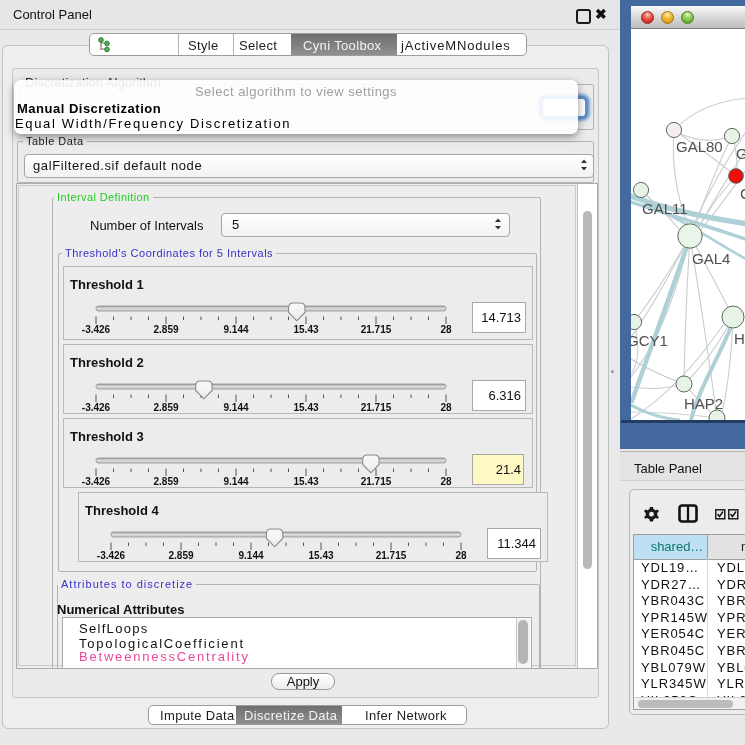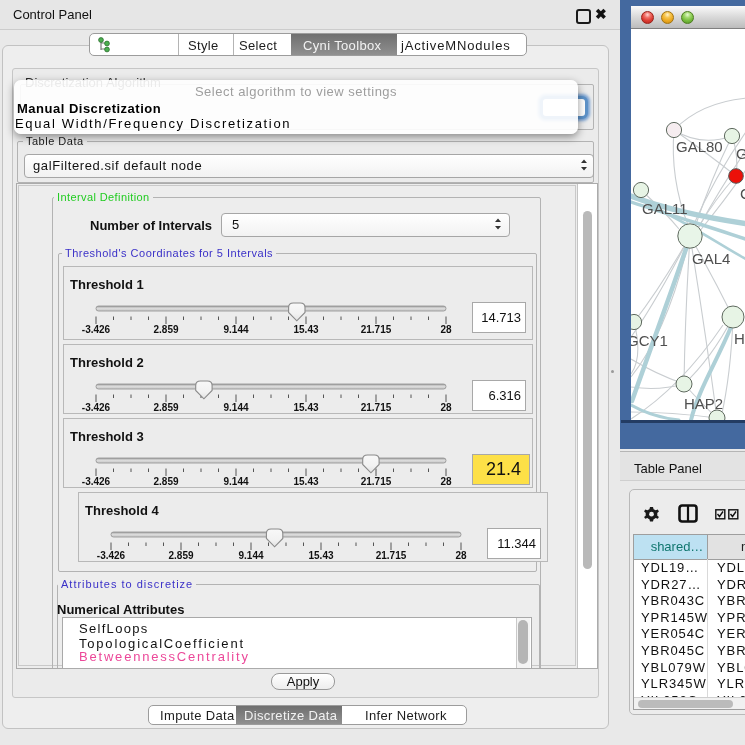--- a/index.html
+++ b/index.html
@@ -57,21 +57,21 @@
     <path d="M2 5 L5 1.5 L8 5 Z M2 9 L5 12.5 L8 9 Z" fill="#333"></path>
   </svg>
 
   <div class="abs" id="scrollpane" style="left:16px;top:183px;width:580px;height:484px;background:#ededed;border:1px solid #ababab;overflow:hidden;">
 
     <div class="abs" style="left:1px;top:1px;width:556px;height:479px;border:1px solid #c9c9c9;"></div>
 
     <div class="abs" style="left:35px;top:13px;width:487px;height:476px;border:1px solid #b3b3b3;border-radius:2px;"></div>
     <div class="gbl" style="left:37px;top:7px;background:#ededed;color:#21cc21;letter-spacing:0.4px;">Interval Definition</div>
 
-    <div class="abs" style="left:67px;top:34px;font-size:13px;font-weight:bold;color:#111;padding-left:6px;">Number of Intervals</div>
+    <div class="abs" style="left:67px;top:34px;font-size:13px;font-weight:normal;color:#111;padding-left:6px;">Number of Intervals</div>
     <div class="abs" style="left:204px;top:29px;width:287px;height:22px;background:linear-gradient(180deg,#ffffff,#f2f2f2);border:1px solid #a6a6a6;border-radius:4px;"></div>
     <div class="abs" style="left:215px;top:33px;font-size:13px;color:#111;">5</div>
     <svg class="abs" style="left:476px;top:33px;" width="10" height="14" viewBox="0 0 10 14">
       <path d="M2 5 L5 1.5 L8 5 Z M2 9 L5 12.5 L8 9 Z" fill="#333"></path>
     </svg>
 
     <div class="abs" style="left:41px;top:69px;width:477px;height:317px;border:1px solid #b3b3b3;border-radius:2px;"></div>
     <div class="gbl" style="left:45px;top:63px;background:#ededed;color:#3b31c8;letter-spacing:0.5px;">Threshold's Coordinates for 5 Intervals</div>
 
     <div class="abs" style="left:46px;top:82px;width:468px;height:72px;background:#ececec;border:1px solid #b8b8b8;">
@@ -206,21 +206,21 @@
           <line x1="364.5" y1="14.5" x2="364.5" y2="18" stroke="#555" stroke-width="1"></line>
           <line x1="382" y1="14.5" x2="382" y2="22" stroke="#555" stroke-width="1"></line>
         <path d="M298.7,10.5 L298.7,5.5 Q298.7,1 303.4,1 L310.4,1 Q315.09999999999997,1 315.09999999999997,5.5 L315.09999999999997,10.5 L306.9,18.8 Z" fill="url(#th2)" stroke="#8a8a8a" stroke-width="1.1"></path>
       </svg>
       <div class="abs" style="left:2px;top:57px;width:60px;text-align:center;font-size:10px;font-weight:bold;color:#111;">-3.426</div>
         <div class="abs" style="left:72px;top:57px;width:60px;text-align:center;font-size:10px;font-weight:bold;color:#111;">2.859</div>
         <div class="abs" style="left:142px;top:57px;width:60px;text-align:center;font-size:10px;font-weight:bold;color:#111;">9.144</div>
         <div class="abs" style="left:212px;top:57px;width:60px;text-align:center;font-size:10px;font-weight:bold;color:#111;">15.43</div>
         <div class="abs" style="left:282px;top:57px;width:60px;text-align:center;font-size:10px;font-weight:bold;color:#111;">21.715</div>
         <div class="abs" style="left:352px;top:57px;width:60px;text-align:center;font-size:10px;font-weight:bold;color:#111;">28</div>
-      <div class="abs" style="left:408px;top:35px;width:48px;height:29px;background:#fde047;border:1px solid #a8a8a8;font-size:18px;color:#111;text-align:right;line-height:29px;padding-right:8px;">21.4</div>
+      <div class="abs" style="left:408px;top:35px;width:48px;height:29px;background:#fef9c3;border:1px solid #a8a8a8;font-size:13px;color:#111;text-align:right;line-height:29px;padding-right:2px;">21.4</div>
     </div>
     <div class="abs" style="left:61px;top:308px;width:468px;height:68px;background:#ececec;border:1px solid #b8b8b8;">
       <div class="abs" style="left:6px;top:10px;font-size:13px;font-weight:bold;color:#111;">Threshold 4</div>
       <svg class="abs" style="left:0;top:35px;" width="470" height="36" viewBox="0 0 470 36">
         <defs>
             <linearGradient id="tg3" x1="0" y1="0" x2="0" y2="1">
           <stop offset="0" stop-color="#9d9d9d"></stop>
               <stop offset="0.45" stop-color="#dcdcdc"></stop>
               <stop offset="1" stop-color="#c9c9c9"></stop>
         </linearGradient>

